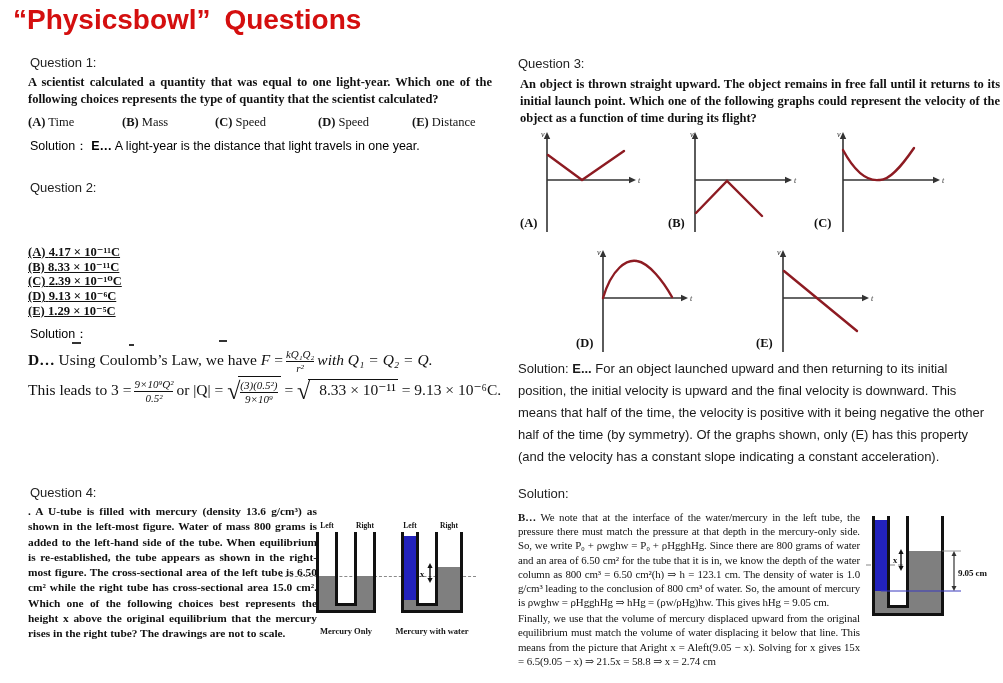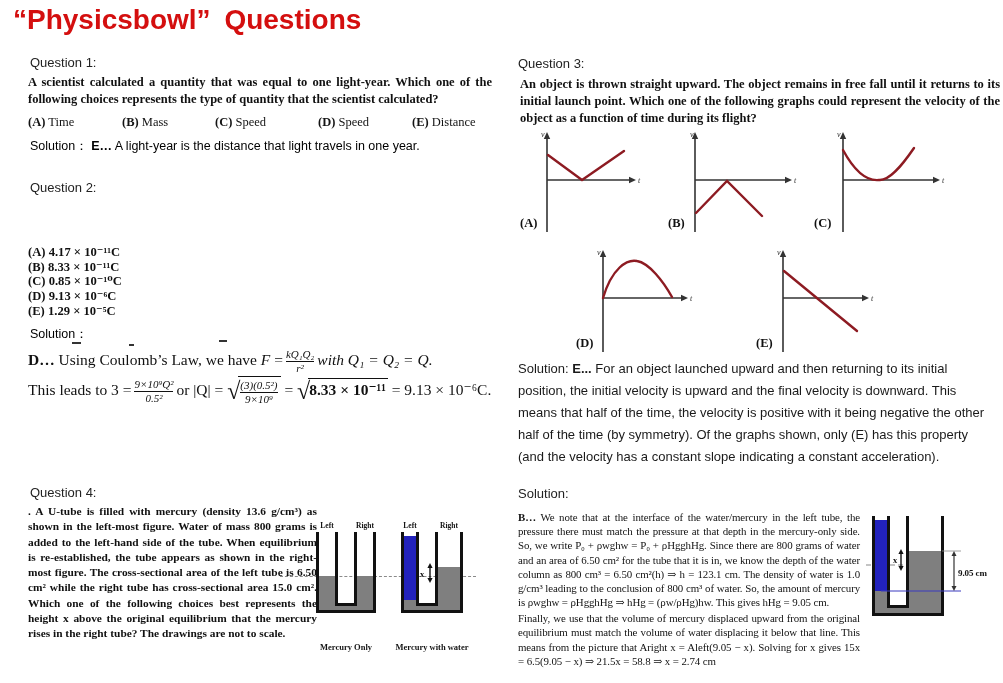--- a/index.html
+++ b/index.html
@@ -16,33 +16,33 @@
   .qbody{font-size:12.5px;font-weight:bold;line-height:1.36;text-align:justify;color:#111;}
   .sol-line{font-family:"Liberation Sans","DejaVu Sans",sans-serif;font-size:12.5px;color:#000000;}
   .sol-line b{letter-spacing:0.5px;}
   
   #q1-choices{position:absolute;top:60px;left:0;width:464px;font-size:12.5px;display:flex;}
   #q1-choices .ch{white-space:nowrap;}
   #q1-choices .ch b{font-weight:bold;}
   #q1-choices .c0{width:94px;} #q1-choices .c1{width:93px;} #q1-choices .c2{width:103px;} #q1-choices .c3{width:94px;}
   
   .vchoices{font-size:12.6px;font-weight:bold;line-height:1.05;color:#111;}
-  .vchoices div{margin-bottom:1.5px;}
+  .vchoices div{margin-bottom:1.5px;text-decoration:underline;}
   
   .formula{font-size:15.5px;color:#111;white-space:nowrap;}
   .formula i{font-family:"Liberation Serif",serif;}
   .frac{display:inline-flex;flex-direction:column;vertical-align:middle;text-align:center;
         font-size:11px;line-height:1.2;margin:0 3px;font-weight:normal;}
   .frac .den{border-top:1.2px solid #111;}
   .rt{font-size:24px;vertical-align:middle;font-weight:normal;}
   .vin{border-top:1.4px solid #111;display:inline-block;vertical-align:middle;padding:2px 2px 0 1px;margin-left:-2px;}
-  .vin2{border-top:1.4px solid #111;display:inline-block;padding:1px 2px 0 1px;margin-left:-2px;font-weight:bold;}
+  .vin2{border-top:1.4px solid #111;display:inline-block;padding:1px 2px 0 11px;margin-left:-2px;}
   .stray{position:absolute;border-top:2px solid #333;height:0;}
   
-  .figcap{font-size:8.5px;font-weight:bold;text-align:center;margin-top:19px;white-space:nowrap;}
+  .figcap{font-size:8.5px;font-weight:bold;text-align:center;margin-top:3px;white-space:nowrap;}
   .dashline{position:absolute;border-top:1.5px dashed #8a8a8a;height:0;}
   
   #graphs{position:absolute;left:0;top:68px;width:482px;height:250px;}
   .gsvg{position:absolute;}
   .glabel{position:absolute;font-size:12.5px;font-weight:bold;color:#111;}
   .gaxis{stroke:#333;stroke-width:1.6;}
   .gcurve{stroke:#8d1b22;stroke-width:2.4;fill:none;stroke-linecap:round;}
   .axlab{font-size:8px;font-style:italic;fill:#333;font-family:"Liberation Serif",serif;}
   
   #q3-sol{position:absolute;left:0;top:306px;width:476px;font-family:"Liberation Sans","DejaVu Sans",sans-serif;
@@ -72,21 +72,21 @@
     <span class="ch c4"><b>(E)</b> <span>Distance</span></span>
   </div>
   <div class="abs sol-line" style="left:2px;top:83px;">
     <span>Solution：</span> <b>E...</b> <span>A light-year is the distance that light travels in one year.</span>
   </div>
 
   <div class="abs qhead" style="left:2px;top:125px;">Question 2:</div>
   <div class="abs vchoices" style="left:0;top:191px;">
     <div><span>(A)</span> <span>4.17 × 10⁻¹¹C</span></div>
     <div><span>(B)</span> <span>8.33 × 10⁻¹¹C</span></div>
-    <div><span>(C)</span> <span>0.85 × 10⁻¹⁰C</span></div>
+    <div><span>(C)</span> <span>2.39 × 10⁻¹⁰C</span></div>
     <div><span>(D)</span> <span>9.13 × 10⁻⁶C</span></div>
     <div><span>(E)</span> <span>1.29 × 10⁻⁵C</span></div>
   </div>
   <div class="abs sol-line" style="left:2px;top:271px;">Solution：</div>
 
   <span class="stray" style="left:44px;top:287px;width:9px;"></span>
   <span class="stray" style="left:101px;top:289px;width:5px;"></span>
   <span class="stray" style="left:191px;top:285px;width:8px;"></span>
 
   <div class="abs formula" style="left:0;top:293px;">

